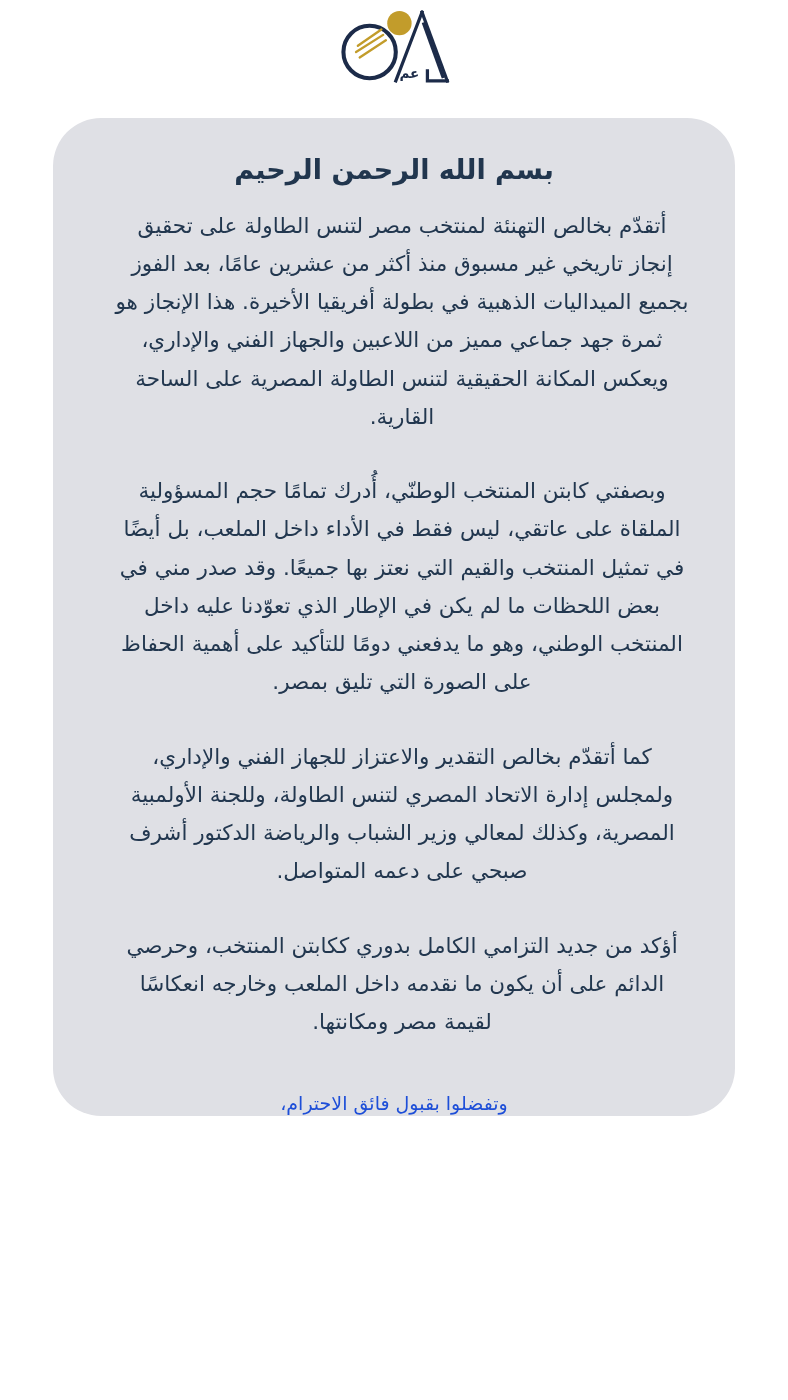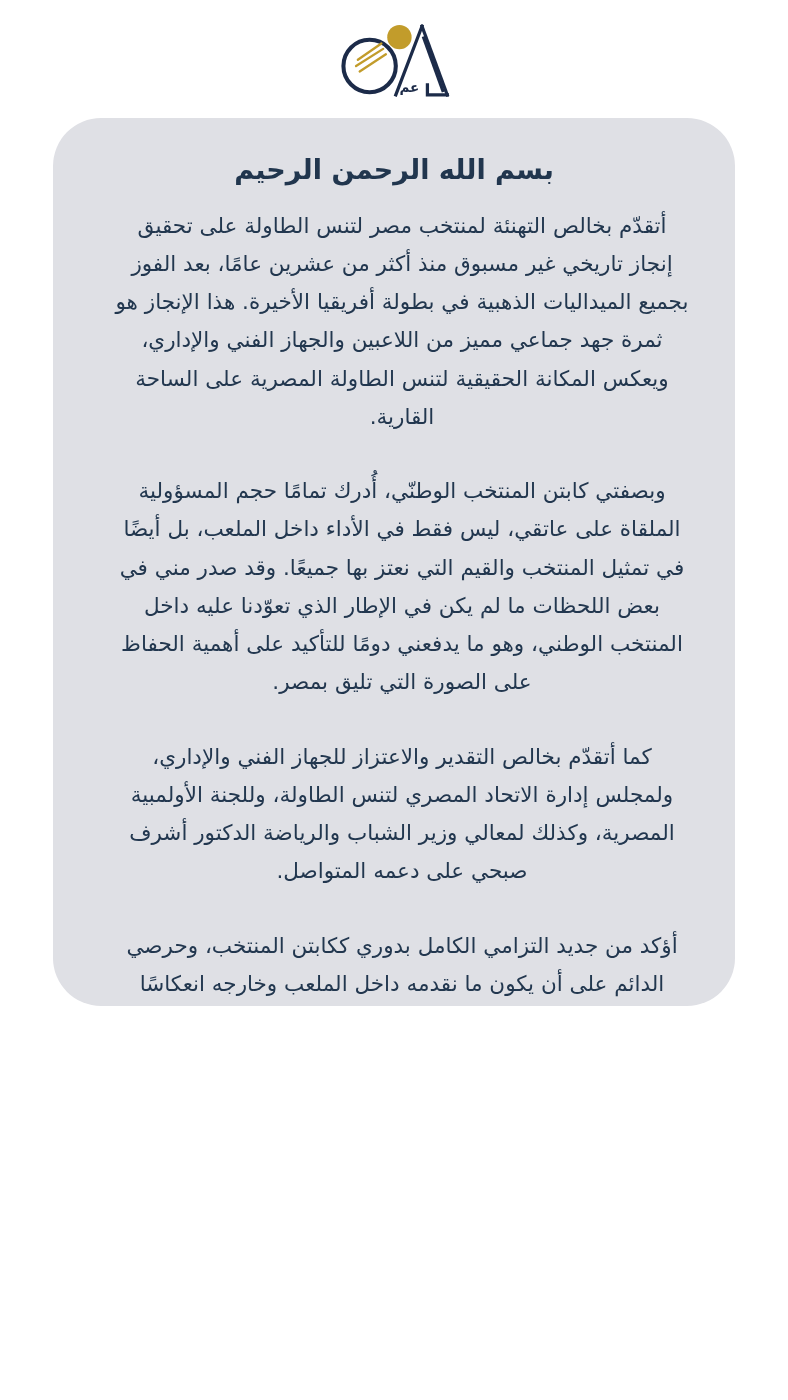--- a/index.html
+++ b/index.html
@@ -13,31 +13,31 @@
     height: 1400px;
     margin: 0 auto;
     background: #ffffff;
     position: relative;
     overflow: hidden;
   }
   .logo-wrap {
     width: 100%;
     height: 114px;
     display: flex;
-    align-items: center;
+    align-items: flex-start;
     justify-content: center;
     padding-top: 0;
     box-sizing: border-box;
   }
   .logo-wrap svg { display: block; }
 
   .card {
     direction: rtl;
     width: 682px;
-    height: 888px;
+    height: 998px;
     margin: 4px auto 0 auto;
     background: #dfe0e5;
     border-radius: 48px;
     box-sizing: border-box;
     padding: 32px 44px 0 44px;
     text-align: center;
     color: #22374f;
     overflow: hidden;
   }
   .basmala {

